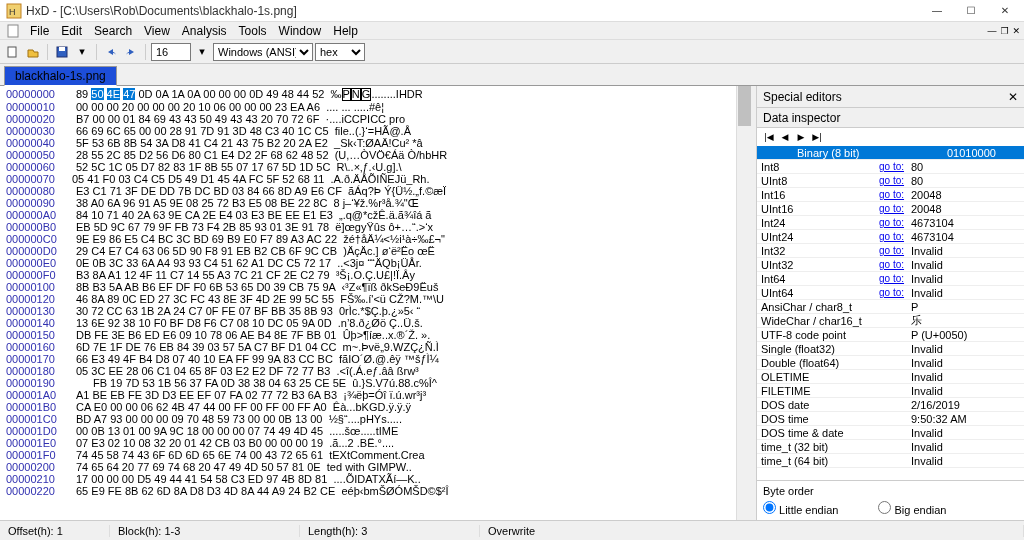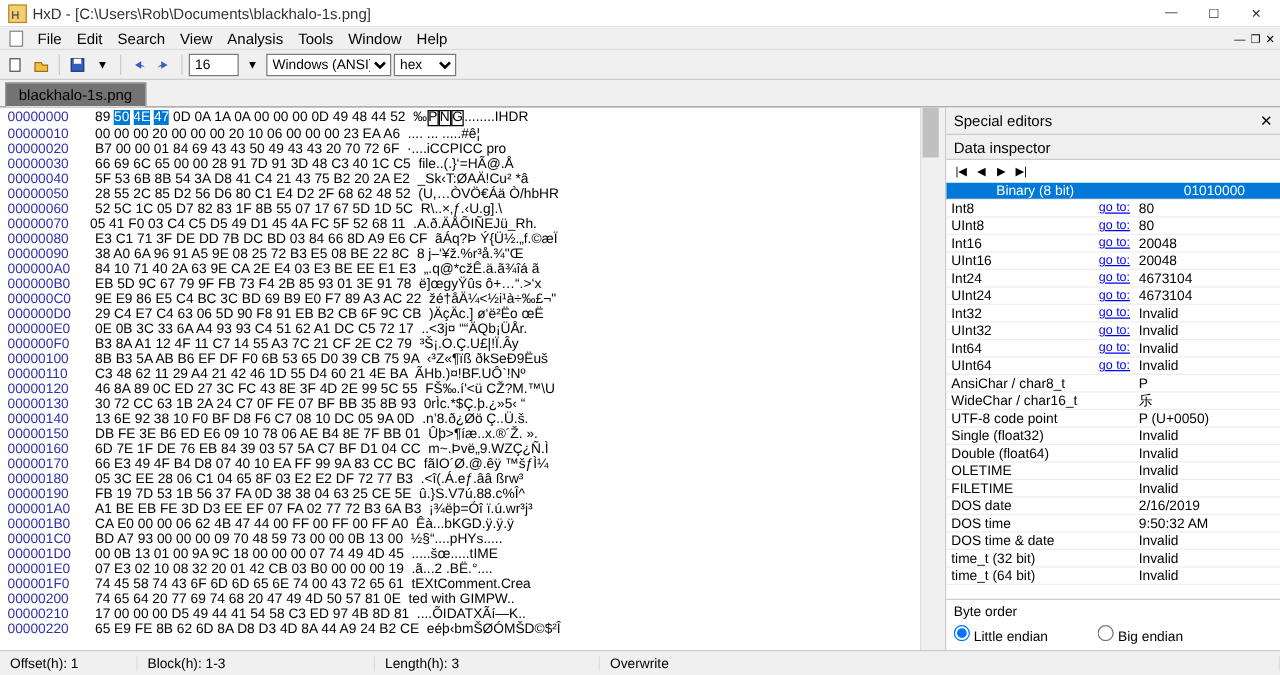--- a/index.html
+++ b/index.html
@@ -12,21 +12,21 @@
     .menubar .icon { width: 14px; height: 14px; margin: 0 4px; }
     .menubar .menu { padding: 2px 6px; cursor: default; }
     .menubar .spacer { flex: 1; }
     .menubar .sys { font-size: 9px; padding: 0 2px; }
     .toolbar { height: 24px; background: #f0f0f0; display: flex; align-items: center; padding: 2px 4px; gap: 2px; border-bottom: 1px solid #ccc; }
     .tb-btn { width: 18px; height: 18px; border: 1px solid transparent; display: inline-flex; align-items: center; justify-content: center; }
     .tb-sep { width: 1px; height: 16px; background: #ccc; margin: 0 3px; }
     .toolbar input[type=text] { height: 18px; font-size: 11px; padding: 0 4px; border: 1px solid #7a7a7a; background: #fff; }
     .toolbar select { height: 18px; font-size: 11px; border: 1px solid #7a7a7a; background: #fff; }
     .tabbar { height: 22px; background: #f0f0f0; display: flex; align-items: flex-end; border-bottom: 1px solid #999; }
-    .tab { background: #737373; border: 1px solid #999; border-bottom: 1px solid #fff; padding: 2px 10px; margin-left: 4px; margin-bottom: -1px; font-size: 12px; }
+    .tab { background: #1d4ed8; border: 1px solid #999; border-bottom: 1px solid #fff; padding: 2px 10px; margin-left: 4px; margin-bottom: -1px; font-size: 12px; }
     .main { flex: 1; display: flex; overflow: hidden; }
     .hex-header { position: sticky; top: 0; background: #fff; border-bottom: none; padding-bottom: 4px; }
     .hex-line { white-space: pre; }
     .hex-line .offcol { color: #333; }
     .hex-line .offsets { color: #3030b0; display: inline-block; }
     .data-offset { color: #3030b0; }
     .hex-bytes { color: #000; }
     .ascii-bytes { color: #000; }
     .hex-sel { background: #0078d7; color: #fff; }
     .ascii-sel { display: inline-block; border: 1px solid #000; line-height: 11px; }
@@ -141,29 +141,28 @@
           <div class="hex-line"><span class="data-offset" style="display:inline-block;width:66px">00000070</span><span class="hex-bytes">05 41 F0 03 C4 C5 D5 49 D1 45 4A FC 5F 52 68 11</span>  <span class="ascii-bytes">.A.ð.ÄÅÕIÑEJü_Rh.</span></div>
           <div class="hex-line"><span class="data-offset" style="display:inline-block;width:70px">00000080</span><span class="hex-bytes">E3 C1 71 3F DE DD 7B DC BD 03 84 66 8D A9 E6 CF</span>  <span class="ascii-bytes">ãÁq?Þ Ý{Ü½.„f.©æÏ</span></div>
           <div class="hex-line"><span class="data-offset" style="display:inline-block;width:70px">00000090</span><span class="hex-bytes">38 A0 6A 96 91 A5 9E 08 25 72 B3 E5 08 BE 22 8C</span>  <span class="ascii-bytes">8 j–‘¥ž.%r³å.¾"Œ</span></div>
           <div class="hex-line"><span class="data-offset" style="display:inline-block;width:70px">000000A0</span><span class="hex-bytes">84 10 71 40 2A 63 9E CA 2E E4 03 E3 BE EE E1 E3</span>  <span class="ascii-bytes">„.q@*cžÊ.ä.ã¾îá ã</span></div>
           <div class="hex-line"><span class="data-offset" style="display:inline-block;width:70px">000000B0</span><span class="hex-bytes">EB 5D 9C 67 79 9F FB 73 F4 2B 85 93 01 3E 91 78</span>  <span class="ascii-bytes">ë]œgyŸûs ô+…“.&gt;‘x</span></div>
           <div class="hex-line"><span class="data-offset" style="display:inline-block;width:70px">000000C0</span><span class="hex-bytes">9E E9 86 E5 C4 BC 3C BD 69 B9 E0 F7 89 A3 AC 22</span>  <span class="ascii-bytes">žé†åÄ¼&lt;½i¹à÷‰£¬"</span></div>
           <div class="hex-line"><span class="data-offset" style="display:inline-block;width:70px">000000D0</span><span class="hex-bytes">29 C4 E7 C4 63 06 5D 90 F8 91 EB B2 CB 6F 9C CB</span>  <span class="ascii-bytes">)ÄçÄc.] ø‘ë²Ëo œË</span></div>
           <div class="hex-line"><span class="data-offset" style="display:inline-block;width:70px">000000E0</span><span class="hex-bytes">0E 0B 3C 33 6A A4 93 93 C4 51 62 A1 DC C5 72 17</span>  <span class="ascii-bytes">..&lt;3j¤ ““ÄQb¡ÜÅr.</span></div>
           <div class="hex-line"><span class="data-offset" style="display:inline-block;width:70px">000000F0</span><span class="hex-bytes">B3 8A A1 12 4F 11 C7 14 55 A3 7C 21 CF 2E C2 79</span>  <span class="ascii-bytes">³Š¡.O.Ç.U£|!Ï.Ây</span></div>
           <div class="hex-line"><span class="data-offset" style="display:inline-block;width:70px">00000100</span><span class="hex-bytes">8B B3 5A AB B6 EF DF F0 6B 53 65 D0 39 CB 75 9A</span>  <span class="ascii-bytes">‹³Z«¶ïß ðkSeÐ9Ëuš</span></div>
-          <div class="hex-line"><span class="data-offset" style="display:inline-block;width:70px">00000110</span><span class="hex-bytes">C3 48 62 11 29 A4 21 42 46 1D 55 D4 60 21 4E BA</span>  <span class="ascii-bytes">ÃHb.)¤!BF.UÔ`!Nº</span></div>
           <div class="hex-line"><span class="data-offset" style="display:inline-block;width:70px">00000120</span><span class="hex-bytes">46 8A 89 0C ED 27 3C FC 43 8E 3F 4D 2E 99 5C 55</span>  <span class="ascii-bytes">FŠ‰.í'&lt;ü CŽ?M.™\U</span></div>
           <div class="hex-line"><span class="data-offset" style="display:inline-block;width:70px">00000130</span><span class="hex-bytes">30 72 CC 63 1B 2A 24 C7 0F FE 07 BF BB 35 8B 93</span>  <span class="ascii-bytes">0rÌc.*$Ç.þ.¿»5‹ “</span></div>
           <div class="hex-line"><span class="data-offset" style="display:inline-block;width:70px">00000140</span><span class="hex-bytes">13 6E 92 38 10 F0 BF D8 F6 C7 08 10 DC 05 9A 0D</span>  <span class="ascii-bytes">.n’8.ð¿Øö Ç..Ü.š.</span></div>
           <div class="hex-line"><span class="data-offset" style="display:inline-block;width:70px">00000150</span><span class="hex-bytes">DB FE 3E B6 ED E6 09 10 78 06 AE B4 8E 7F BB 01</span>  <span class="ascii-bytes">Ûþ&gt;¶íæ..x.®´Ž. ».</span></div>
           <div class="hex-line"><span class="data-offset" style="display:inline-block;width:70px">00000160</span><span class="hex-bytes">6D 7E 1F DE 76 EB 84 39 03 57 5A C7 BF D1 04 CC</span>  <span class="ascii-bytes">m~.Þvë„9.WZÇ¿Ñ.Ì</span></div>
           <div class="hex-line"><span class="data-offset" style="display:inline-block;width:70px">00000170</span><span class="hex-bytes">66 E3 49 4F B4 D8 07 40 10 EA FF 99 9A 83 CC BC</span>  <span class="ascii-bytes">fãIO´Ø.@.êÿ ™šƒÌ¼</span></div>
           <div class="hex-line"><span class="data-offset" style="display:inline-block;width:70px">00000180</span><span class="hex-bytes">05 3C EE 28 06 C1 04 65 8F 03 E2 E2 DF 72 77 B3</span>  <span class="ascii-bytes">.&lt;î(.Á.eƒ.ââ ßrw³</span></div>
-          <div class="hex-line"><span class="data-offset" style="display:inline-block;width:70px">00000190</span><span class="hex-bytes">FB 19 7D 53 1B 56 37 FA 0D 38 38 04 63 25 CE 5E</span>  <span class="ascii-bytes">û.}S.V7ú.88.c%Î^</span></div>
+          <div class="hex-line"><span class="data-offset" style="display:inline-block;width:87px">00000190</span><span class="hex-bytes">FB 19 7D 53 1B 56 37 FA 0D 38 38 04 63 25 CE 5E</span>  <span class="ascii-bytes">û.}S.V7ú.88.c%Î^</span></div>
           <div class="hex-line"><span class="data-offset" style="display:inline-block;width:70px">000001A0</span><span class="hex-bytes">A1 BE EB FE 3D D3 EE EF 07 FA 02 77 72 B3 6A B3</span>  <span class="ascii-bytes">¡¾ëþ=Óî ï.ú.wr³j³</span></div>
           <div class="hex-line"><span class="data-offset" style="display:inline-block;width:70px">000001B0</span><span class="hex-bytes">CA E0 00 00 06 62 4B 47 44 00 FF 00 FF 00 FF A0</span>  <span class="ascii-bytes">Êà...bKGD.ÿ.ÿ.ÿ </span></div>
           <div class="hex-line"><span class="data-offset" style="display:inline-block;width:70px">000001C0</span><span class="hex-bytes">BD A7 93 00 00 00 09 70 48 59 73 00 00 0B 13 00</span>  <span class="ascii-bytes">½§“....pHYs.....</span></div>
           <div class="hex-line"><span class="data-offset" style="display:inline-block;width:70px">000001D0</span><span class="hex-bytes">00 0B 13 01 00 9A 9C 18 00 00 00 07 74 49 4D 45</span>  <span class="ascii-bytes">.....šœ.....tIME</span></div>
           <div class="hex-line"><span class="data-offset" style="display:inline-block;width:70px">000001E0</span><span class="hex-bytes">07 E3 02 10 08 32 20 01 42 CB 03 B0 00 00 00 19</span>  <span class="ascii-bytes">.ã...2 .BË.°....</span></div>
           <div class="hex-line"><span class="data-offset" style="display:inline-block;width:70px">000001F0</span><span class="hex-bytes">74 45 58 74 43 6F 6D 6D 65 6E 74 00 43 72 65 61</span>  <span class="ascii-bytes">tEXtComment.Crea</span></div>
           <div class="hex-line"><span class="data-offset" style="display:inline-block;width:70px">00000200</span><span class="hex-bytes">74 65 64 20 77 69 74 68 20 47 49 4D 50 57 81 0E</span>  <span class="ascii-bytes">ted with GIMPW..</span></div>
           <div class="hex-line"><span class="data-offset" style="display:inline-block;width:70px">00000210</span><span class="hex-bytes">17 00 00 00 D5 49 44 41 54 58 C3 ED 97 4B 8D 81</span>  <span class="ascii-bytes">....ÕIDATXÃí—K..</span></div>
           <div class="hex-line"><span class="data-offset" style="display:inline-block;width:70px">00000220</span><span class="hex-bytes">65 E9 FE 8B 62 6D 8A D8 D3 4D 8A 44 A9 24 B2 CE</span>  <span class="ascii-bytes">eéþ‹bmŠØÓMŠD©$²Î</span></div>
         </div>

